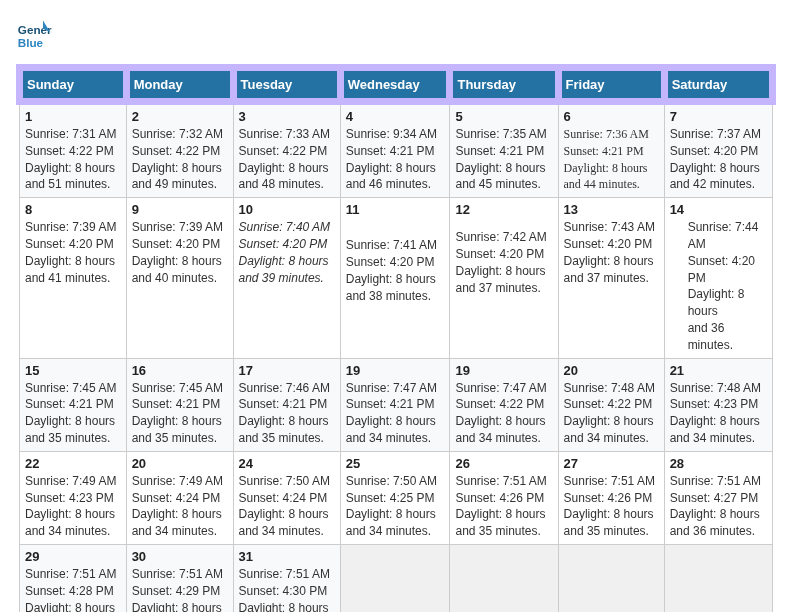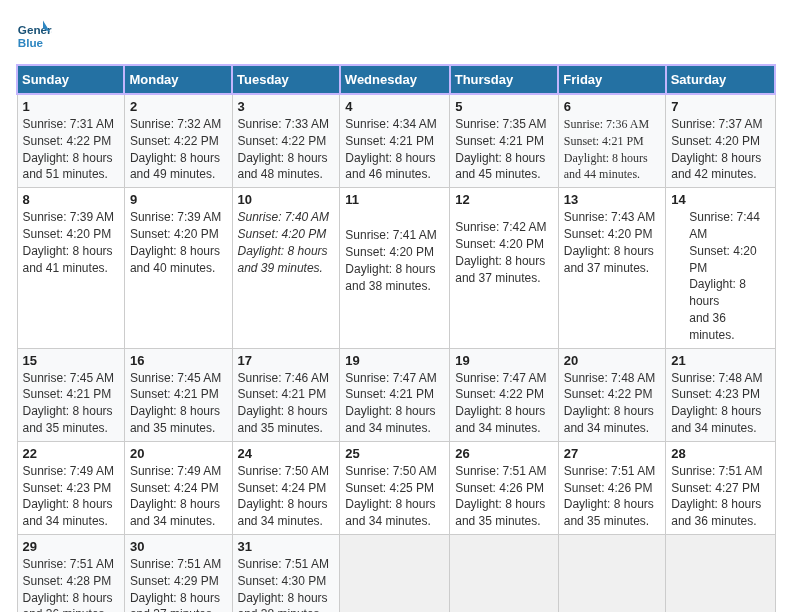--- a/index.html
+++ b/index.html
@@ -40,21 +40,21 @@
       border-collapse: collapse;
       font-size: 11px;
     }
     .calendar thead th {
       background: #2471a3;
       color: #fff;
       padding: 6px 4px;
       text-align: left;
       font-size: 13px;
       font-weight: bold;
-      border: 2px solid #c4b5fd;
+      border: 7px solid #c4b5fd;
     }
     .calendar tbody td {
       border: 1px solid #ccc;
       vertical-align: top;
       padding: 4px 5px;
       width: 113px;
       min-height: 80px;
       background: #fff;
     }
     .calendar tbody tr:nth-child(odd) td { background: #f8f9fa; }
@@ -120,21 +120,21 @@
         </td>
         <td>
           <span class="day-num">3</span>
           <div class="day-info" style="white-space: pre-line;">Sunrise: 7:33 AM
 Sunset: 4:22 PM
 Daylight: 8 hours
 and 48 minutes.</div>
         </td>
         <td>
           <span class="day-num">4</span>
-          <div class="day-info" style="white-space: pre-line;">Sunrise: 4:34 AM
+          <div class="day-info" style="white-space: pre-line;">Sunrise: 9:34 AM
 Sunset: 4:21 PM
 Daylight: 8 hours
 and 46 minutes.</div>
         </td>
         <td>
           <span class="day-num">5</span>
           <div class="day-info" style="white-space: pre-line;">Sunrise: 7:35 AM
 Sunset: 4:21 PM
 Daylight: 8 hours
 and 45 minutes.</div>

